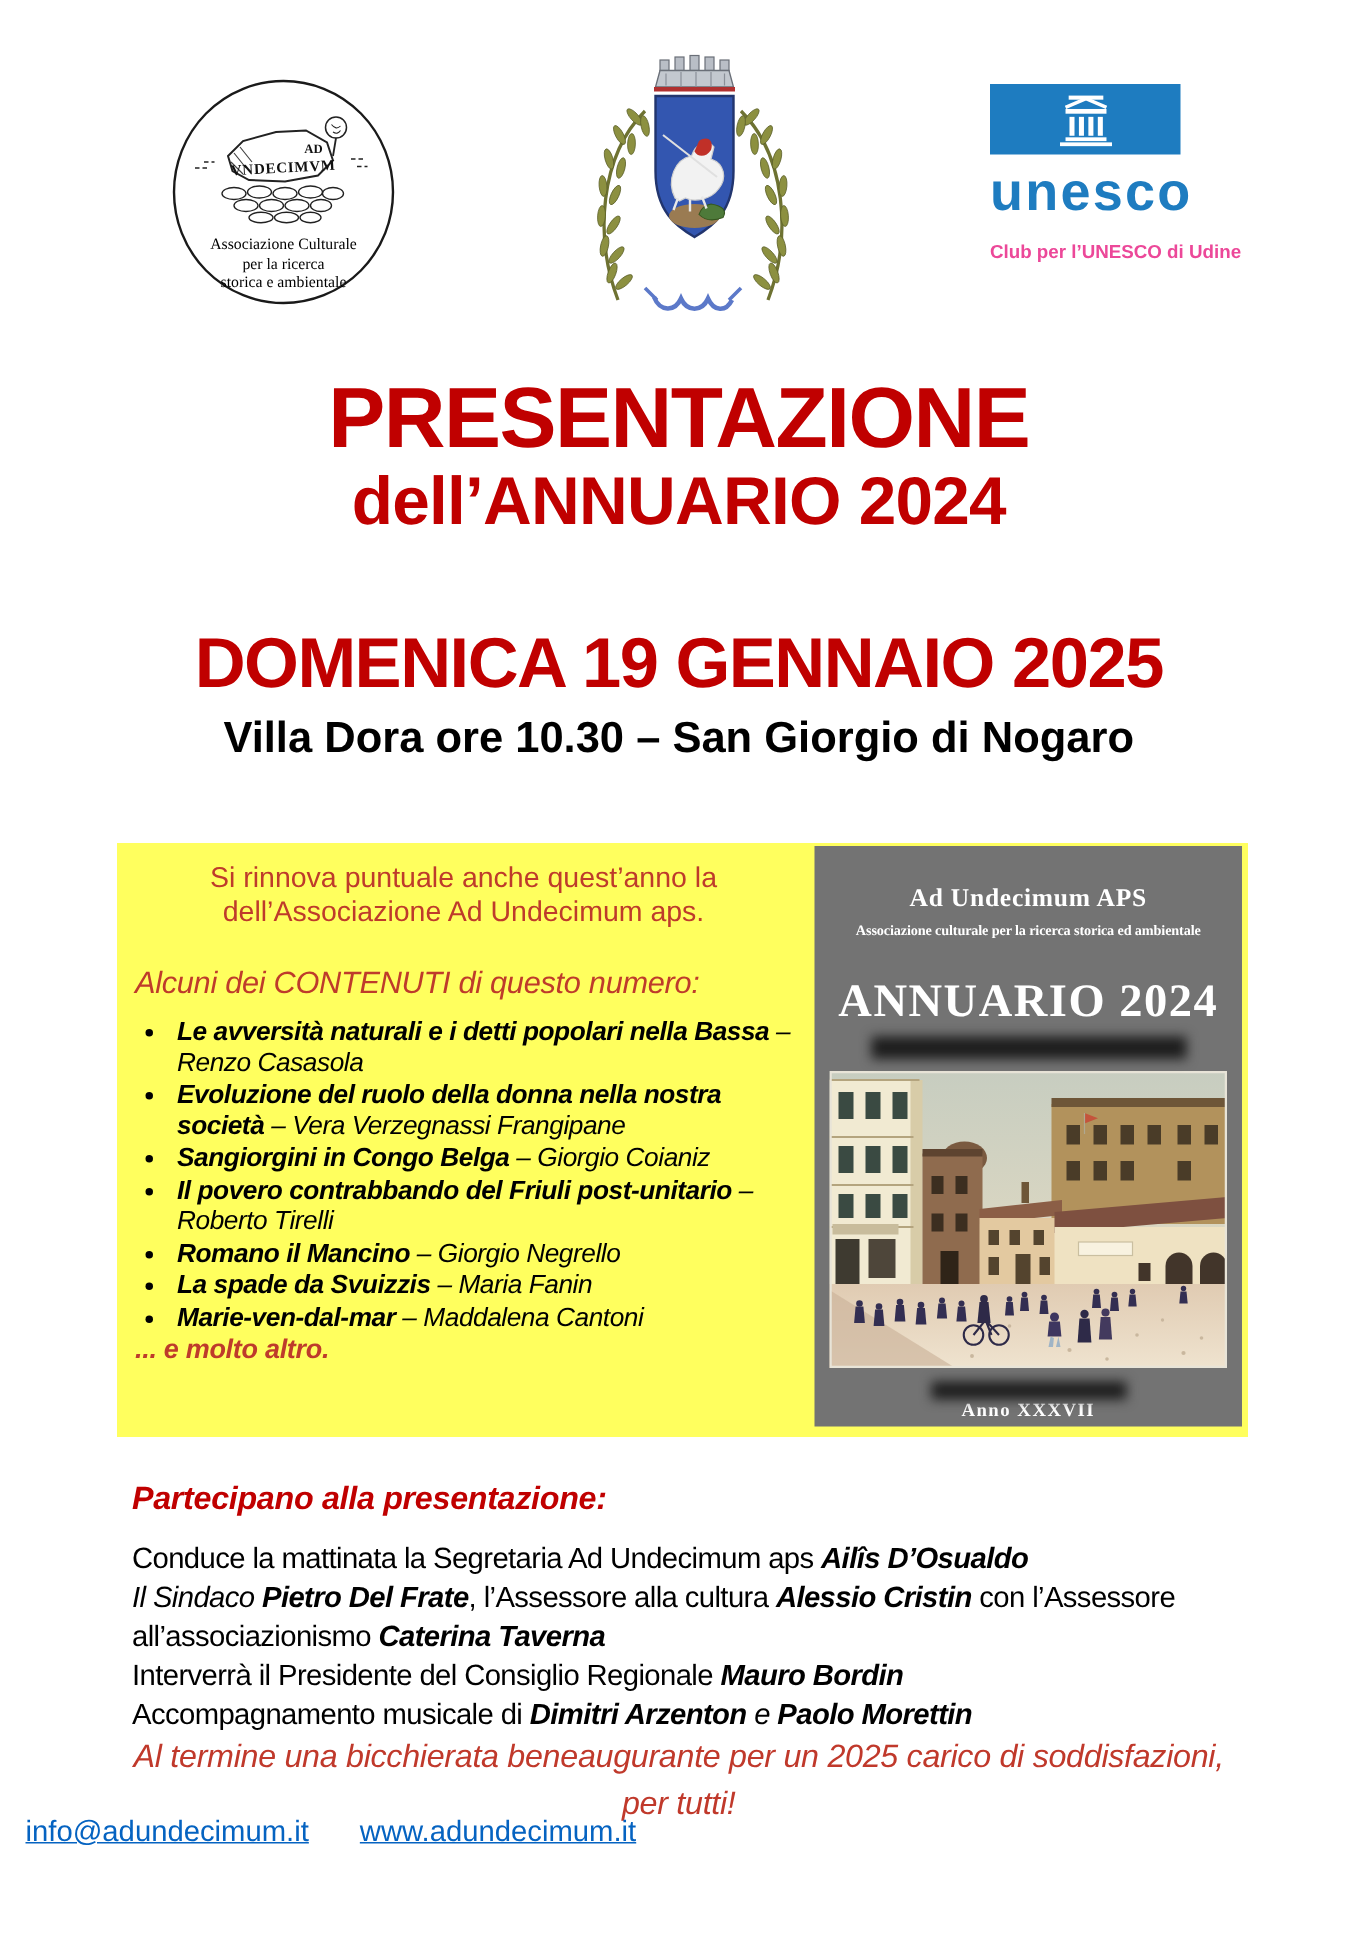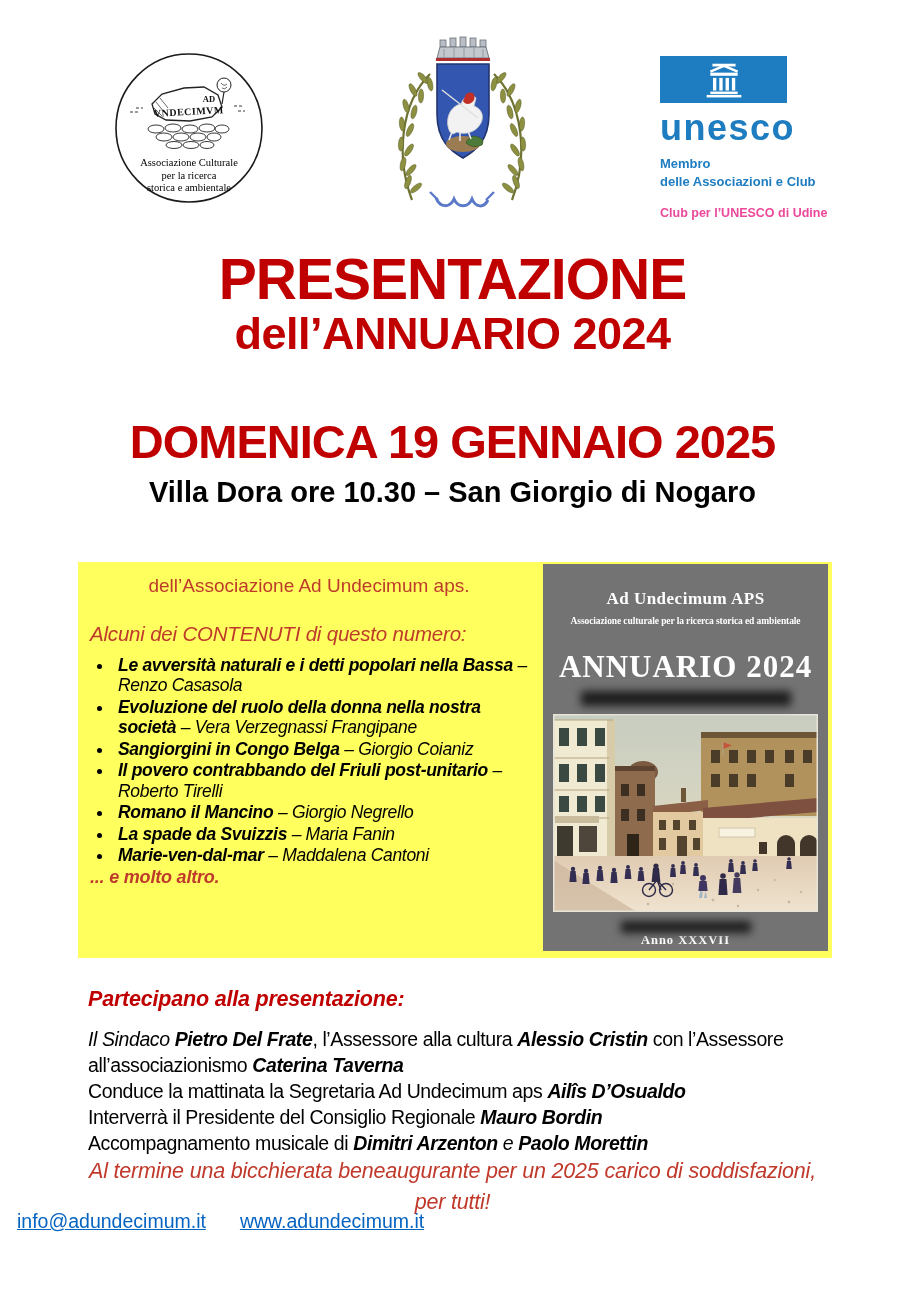--- a/index.html
+++ b/index.html
@@ -173,35 +173,32 @@
       <rect x="7" y="10" width="26" height="3"></rect>
       <rect x="9.5" y="15" width="3.2" height="12"></rect>
       <rect x="15.5" y="15" width="3.2" height="12"></rect>
       <rect x="21.5" y="15" width="3.2" height="12"></rect>
       <rect x="27.5" y="15" width="3.2" height="12"></rect>
       <rect x="7" y="28" width="26" height="2.4"></rect>
       <rect x="3.5" y="31.2" width="33" height="2.4"></rect>
     </svg>
   </div>
   <div class="unesco-word">unesco</div>
-  <div class="unesco-member">
-    <div>Membro</div>
-    <div>delle Associazioni e Club</div>
-  </div>
   <div class="unesco-caption">Club per l’UNESCO di Udine</div>
 </div>
 
 <div class="abs center-line title1">PRESENTAZIONE</div>
 <div class="abs center-line title2">dell’ANNUARIO 2024</div>
 <div class="abs center-line date-line">DOMENICA 19 GENNAIO 2025</div>
 <div class="abs center-line venue-line">Villa Dora ore 10.30 – San Giorgio di Nogaro</div>
 
 <div class="abs ybox">
   <div class="ybox-left">
     <div class="intro">
+      <div>Si rinnova puntuale anche quest’anno la</div>
       <div>dell’Associazione Ad Undecimum aps.</div>
     </div>
     <div class="contents-heading">Alcuni dei CONTENUTI di questo numero:</div>
     <ul class="contents">
       <li><span class="item-title">Le avversità naturali e i detti popolari nella Bassa</span> <span class="item-author">– Renzo Casasola</span></li>
       <li><span class="item-title">Evoluzione del ruolo della donna nella nostra società</span> <span class="item-author">– Vera Verzegnassi Frangipane</span></li>
       <li><span class="item-title">Sangiorgini in Congo Belga</span> <span class="item-author">– Giorgio Coianiz</span></li>
       <li><span class="item-title">Il povero contrabbando del Friuli post-unitario</span> <span class="item-author">– Roberto Tirelli</span></li>
       <li><span class="item-title">Romano il Mancino</span> <span class="item-author">– Giorgio Negrello</span></li>
       <li><span class="item-title">La spade da Svuizzis</span> <span class="item-author">– Maria Fanin</span></li>
@@ -389,22 +386,22 @@
       </g>
       <rect x="0.75" y="0.75" width="263.5" height="196.5" fill="none" stroke="#E8E4D8" stroke-width="1.5"></rect>
     </svg>
     <div class="blur-bar" style="width:130px;height:12px;margin-top:9px;"></div>
     <div class="cover-edition">Anno XXXVII</div>
   </div>
 </div>
 
 <div class="abs participants">
   <div class="p-heading">Partecipano alla presentazione:</div>
+  <div><span>Conduce la mattinata la Segretaria Ad Undecimum aps </span><span class="name">Ailîs D’Osualdo</span></div>
   <div><span class="ital">Il Sindaco </span><span class="name">Pietro Del Frate</span><span>, l’Assessore alla cultura </span><span class="name">Alessio Cristin</span><span> con l’Assessore all’associazionismo </span><span class="name">Caterina Taverna</span></div>
-  <div><span>Conduce la mattinata la Segretaria Ad Undecimum aps </span><span class="name">Ailîs D’Osualdo</span></div>
   <div><span>Interverrà il Presidente del Consiglio Regionale </span><span class="name">Mauro Bordin</span></div>
   <div><span>Accompagnamento musicale di </span><span class="name">Dimitri Arzenton</span><span class="ital"> e </span><span class="name">Paolo Morettin</span></div>
 </div>
 
 <div class="abs closing">
   <div>Al termine una bicchierata beneaugurante per un 2025 carico di soddisfazioni,</div>
   <div>per tutti!</div>
 </div>
 
 <div class="abs links">

